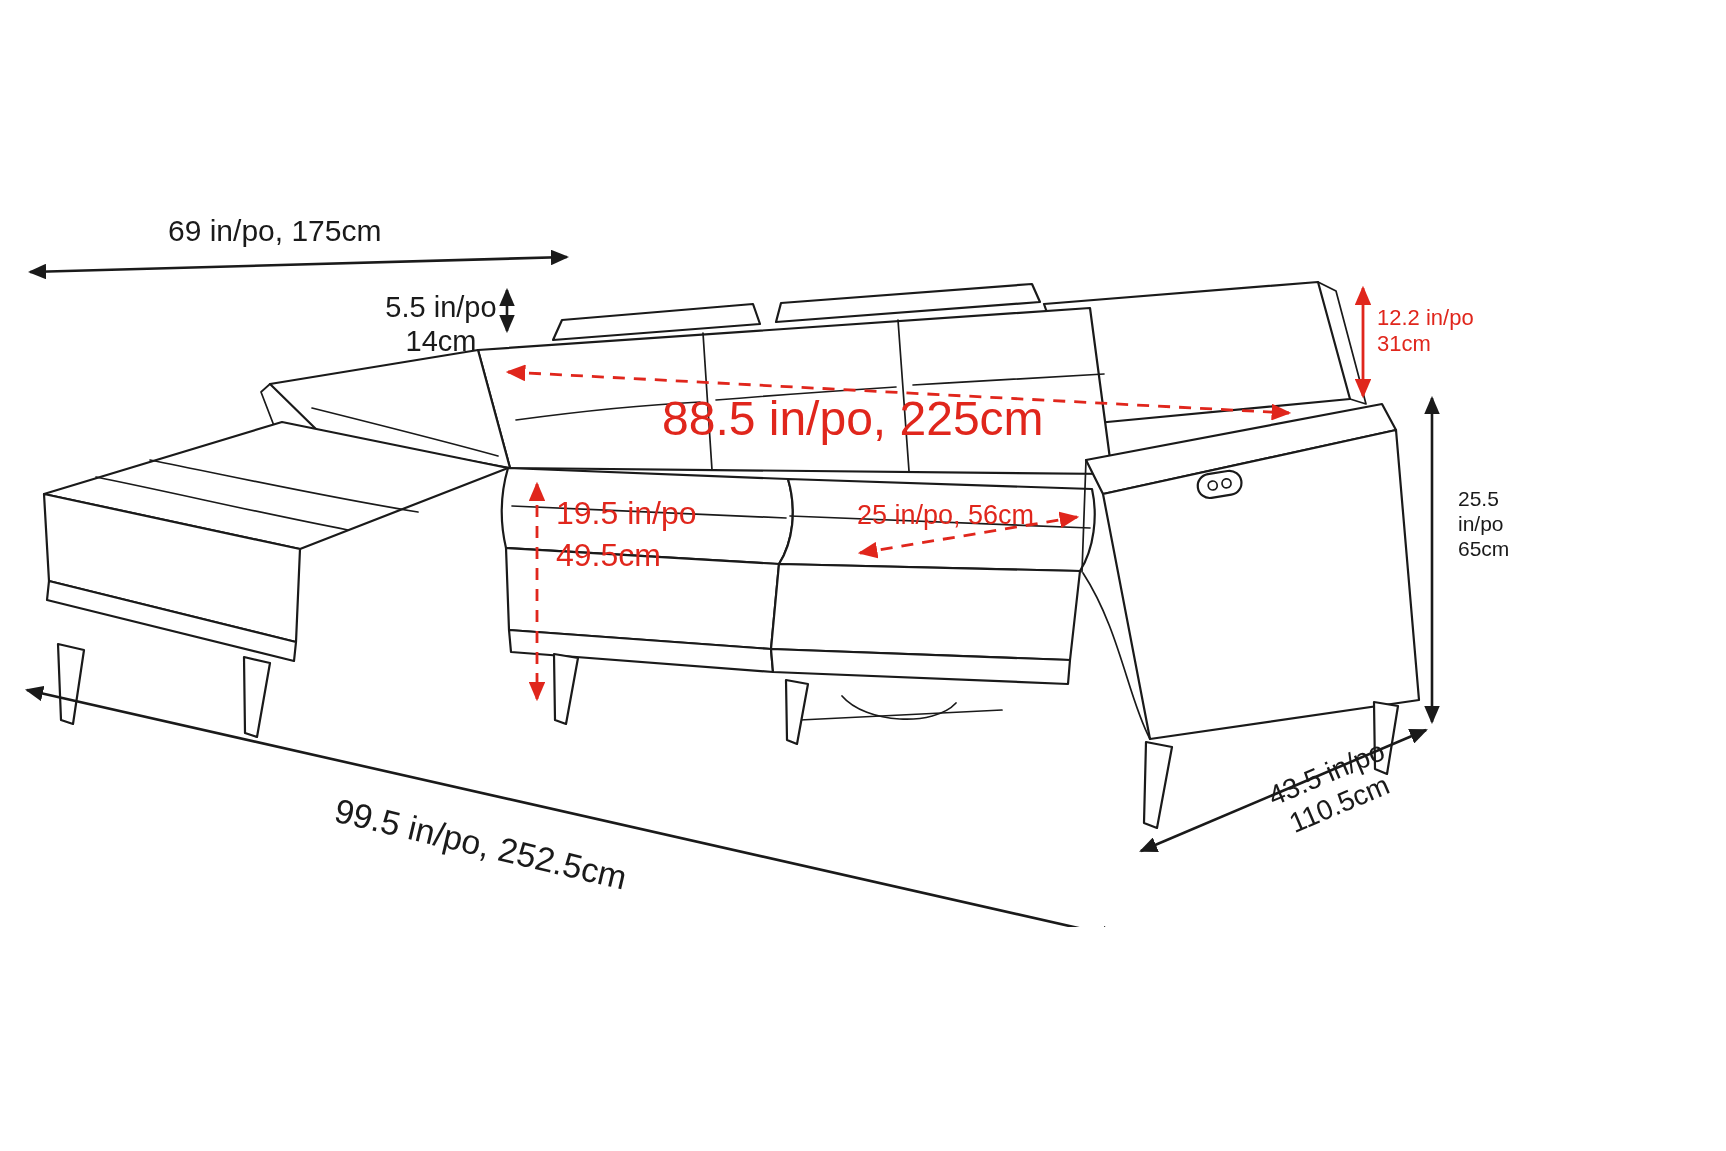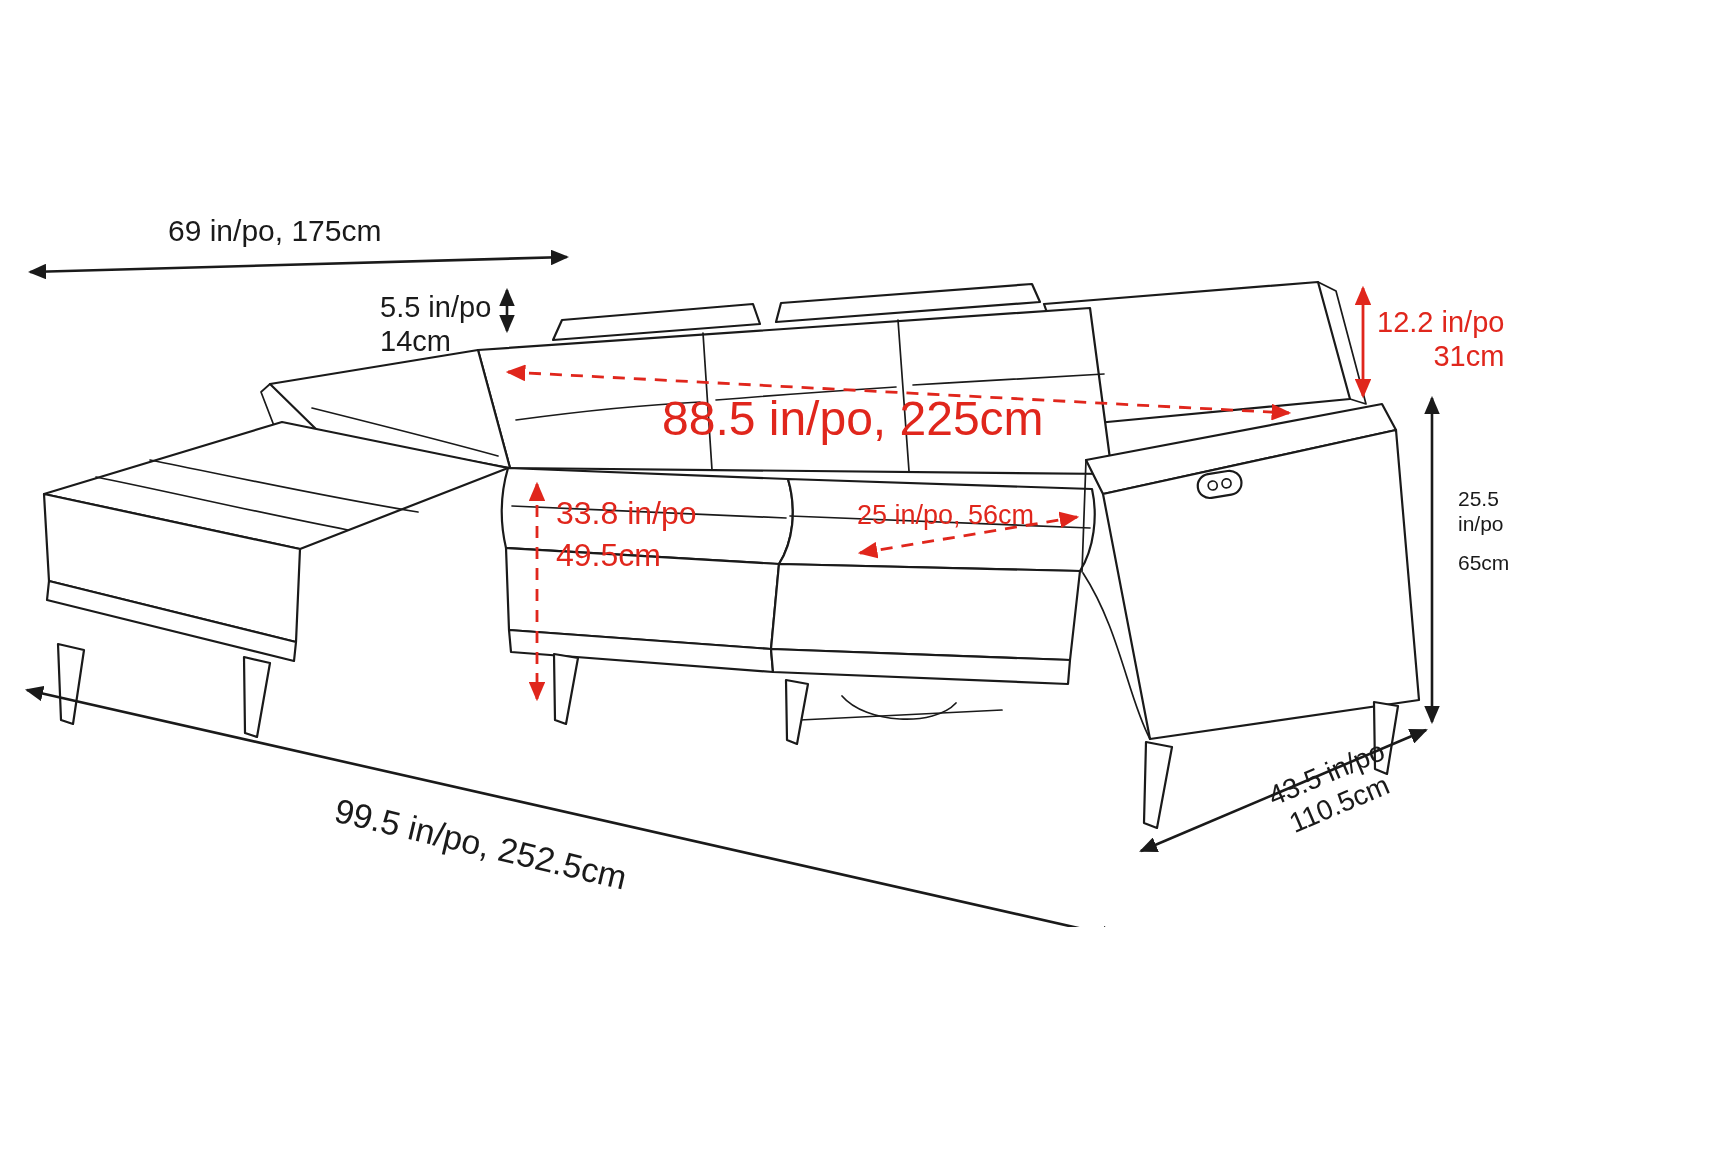--- a/index.html
+++ b/index.html
@@ -25,21 +25,21 @@
   .dashed { stroke-dasharray: 12 9; }
 
   
   .label {
     position: absolute;
     color: var(--line, #1a1a1a);
     line-height: 1.18;
     white-space: nowrap;
   }
   .label.red { color: var(--accent_red, #e0261c); }
-  .label .gap { margin-top: 14px; }
+  .label .gap { }
   .rot { transform-origin: 0 0; }
 </style>
 </head>
 <body>
 
 <div class="canvas">
 
   <svg class="art" viewBox="0 0 1726 1151">
     <defs>
       <marker id="ah-b" markerWidth="7" markerHeight="6" refX="6.2" refY="3" orient="auto-start-reverse">
@@ -128,34 +128,34 @@
 
       <path class="dim red" d="M1363,288 L1363,396" marker-start="url(#ah-r)" marker-end="url(#ah-r)"></path>
       <path class="dim red dashed" d="M508,372 L1289,413" marker-start="url(#ah-r)" marker-end="url(#ah-r)"></path>
       <path class="dim red dashed" d="M537,484 L537,699" marker-start="url(#ah-r)" marker-end="url(#ah-r)"></path>
       <path class="dim red dashed" d="M860,553 L1077,517" marker-start="url(#ah-r)" marker-end="url(#ah-r)"></path>
     </g>
   </svg>
 
   <div class="label" style="left:168px; top:213px; font-size:30px;">69 in/po, 175cm</div>
 
-  <div class="label" style="left:380px; top:290px; width:122px; font-size:29px; text-align:left;">
+  <div class="label" style="left:380px; top:290px; width:122px; font-size:29px; text-align:center;">
     <div>5.5 in/po</div>
     <div>14cm</div>
   </div>
 
-  <div class="label red" style="left:1377px; top:305px; font-size:29px;text-align:right;">
+  <div class="label red" style="left:1377px; top:305px; font-size:22px;">
     <div>12.2 in/po</div>
     <div>31cm</div>
   </div>
 
   <div class="label red" style="left:662px; top:391px; font-size:48px;">88.5 in/po, 225cm</div>
 
   <div class="label red" style="left:556px; top:493px; font-size:32px; line-height:1.3;">
-    <div>33.8 in/po</div>
+    <div>19.5 in/po</div>
     <div>49.5cm</div>
   </div>
 
   <div class="label red" style="left:857px; top:500px; font-size:27px;">25 in/po, 56cm</div>
 
   <div class="label" style="left:1458px; top:487px; font-size:21px;">
     <div>25.5</div>
     <div>in/po</div>
     <div class="gap">65cm</div>
   </div>

